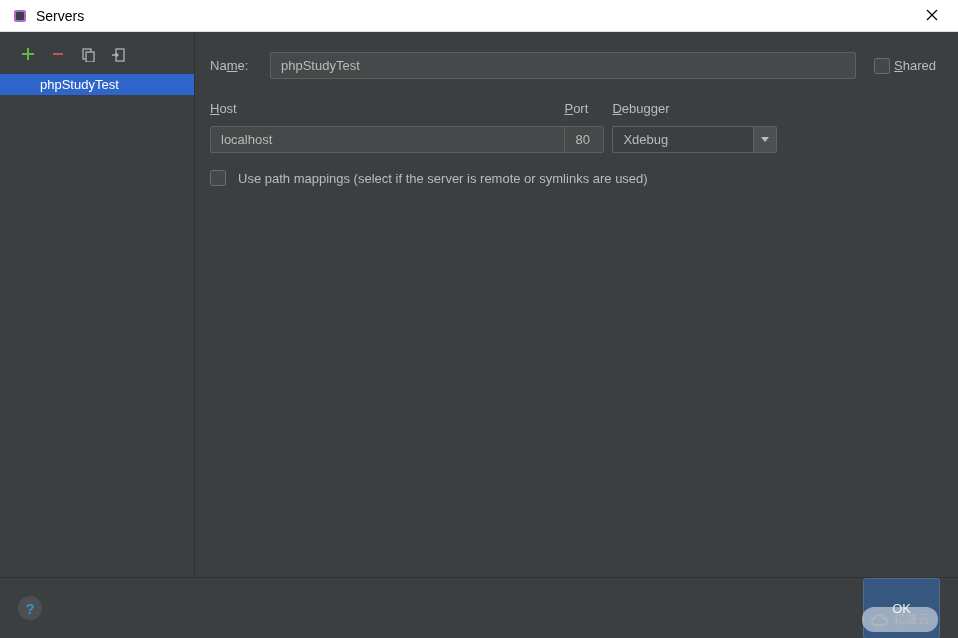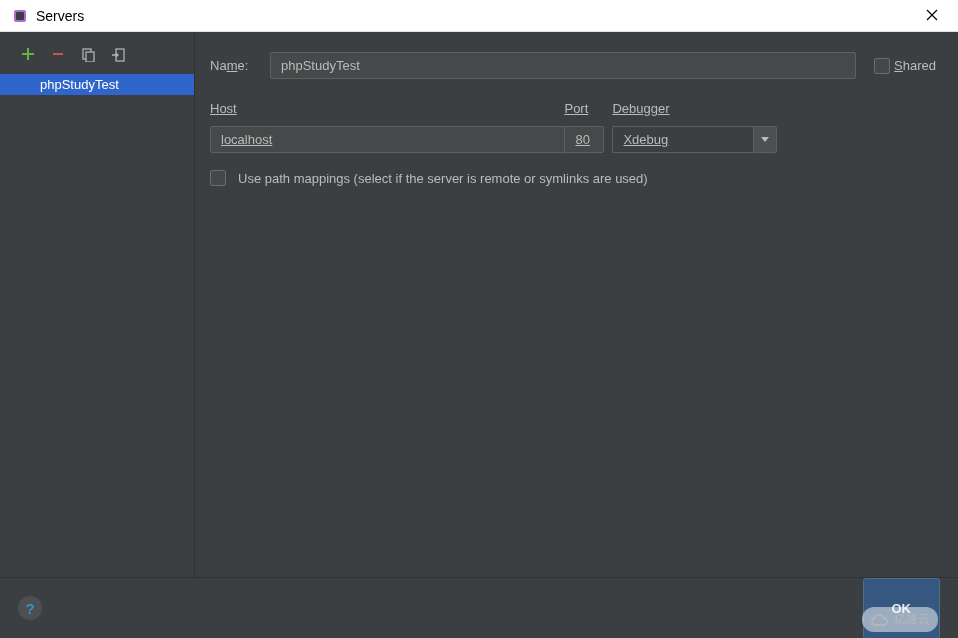--- a/index.html
+++ b/index.html
@@ -105,21 +105,20 @@
       height: 16px;
       background: #43494a;
       border: 1px solid #6b6b6b;
       border-radius: 2px;
       cursor: pointer;
     }
     
     .connection-row {
       display: flex;
       gap: 8px;
-      text-decoration: underline;
     }
     .field-group { display: flex; flex-direction: column; gap: 10px; }
     .host-input { width: 358px; }
     .port-input { width: 40px; }
     .colon {
       color: #bbbbbb;
       align-self: flex-end;
       padding-bottom: 7px;
       margin-left: -12px;
       margin-right: -12px;
@@ -189,21 +188,21 @@
       color: #bbbbbb;
       border-radius: 3px;
       cursor: pointer;
       border: 1px solid #5e6060;
       background: #4c5052;
     }
     .btn-primary {
       background: #365880;
       border: 1px solid #4c708c;
       color: #e8e8e8;
-      font-weight: bold;
+      font-weight: normal;
       padding: 22px 28px;
     }
     
     .watermark {
       position: absolute;
       right: 20px;
       bottom: 6px;
       display: flex;
       align-items: center;
       gap: 4px;

